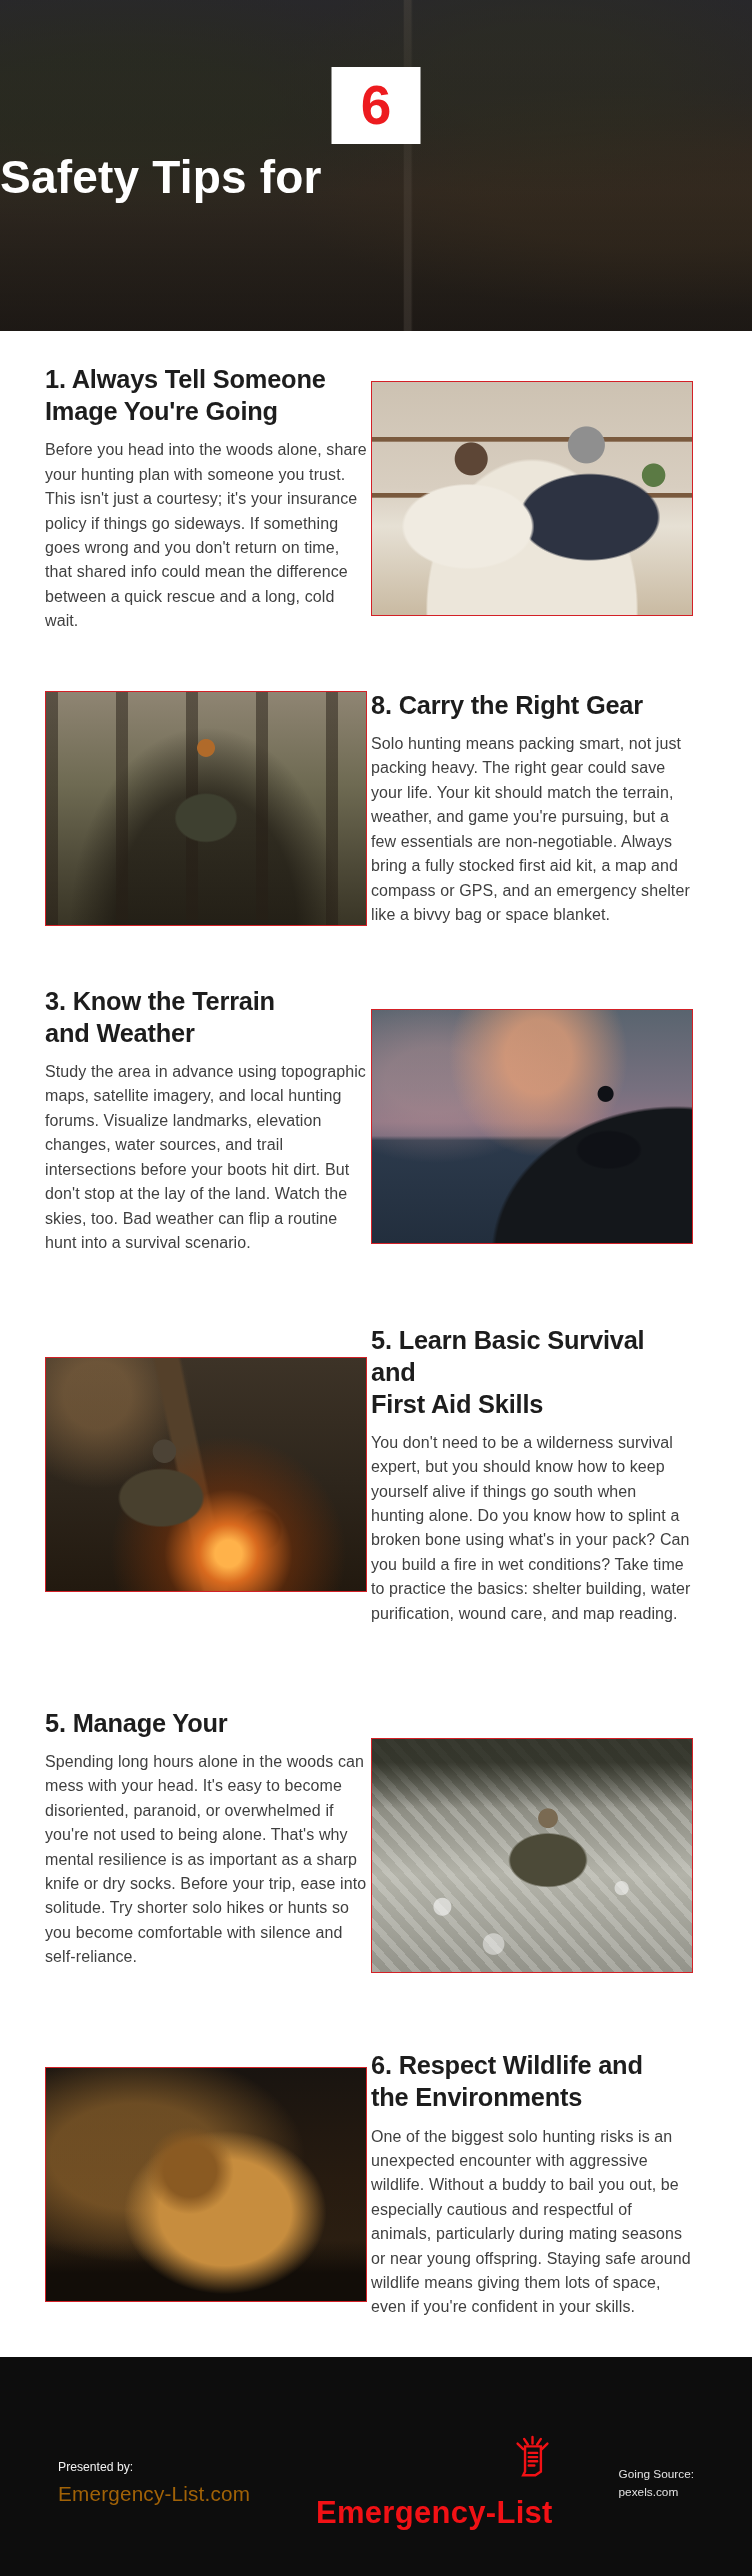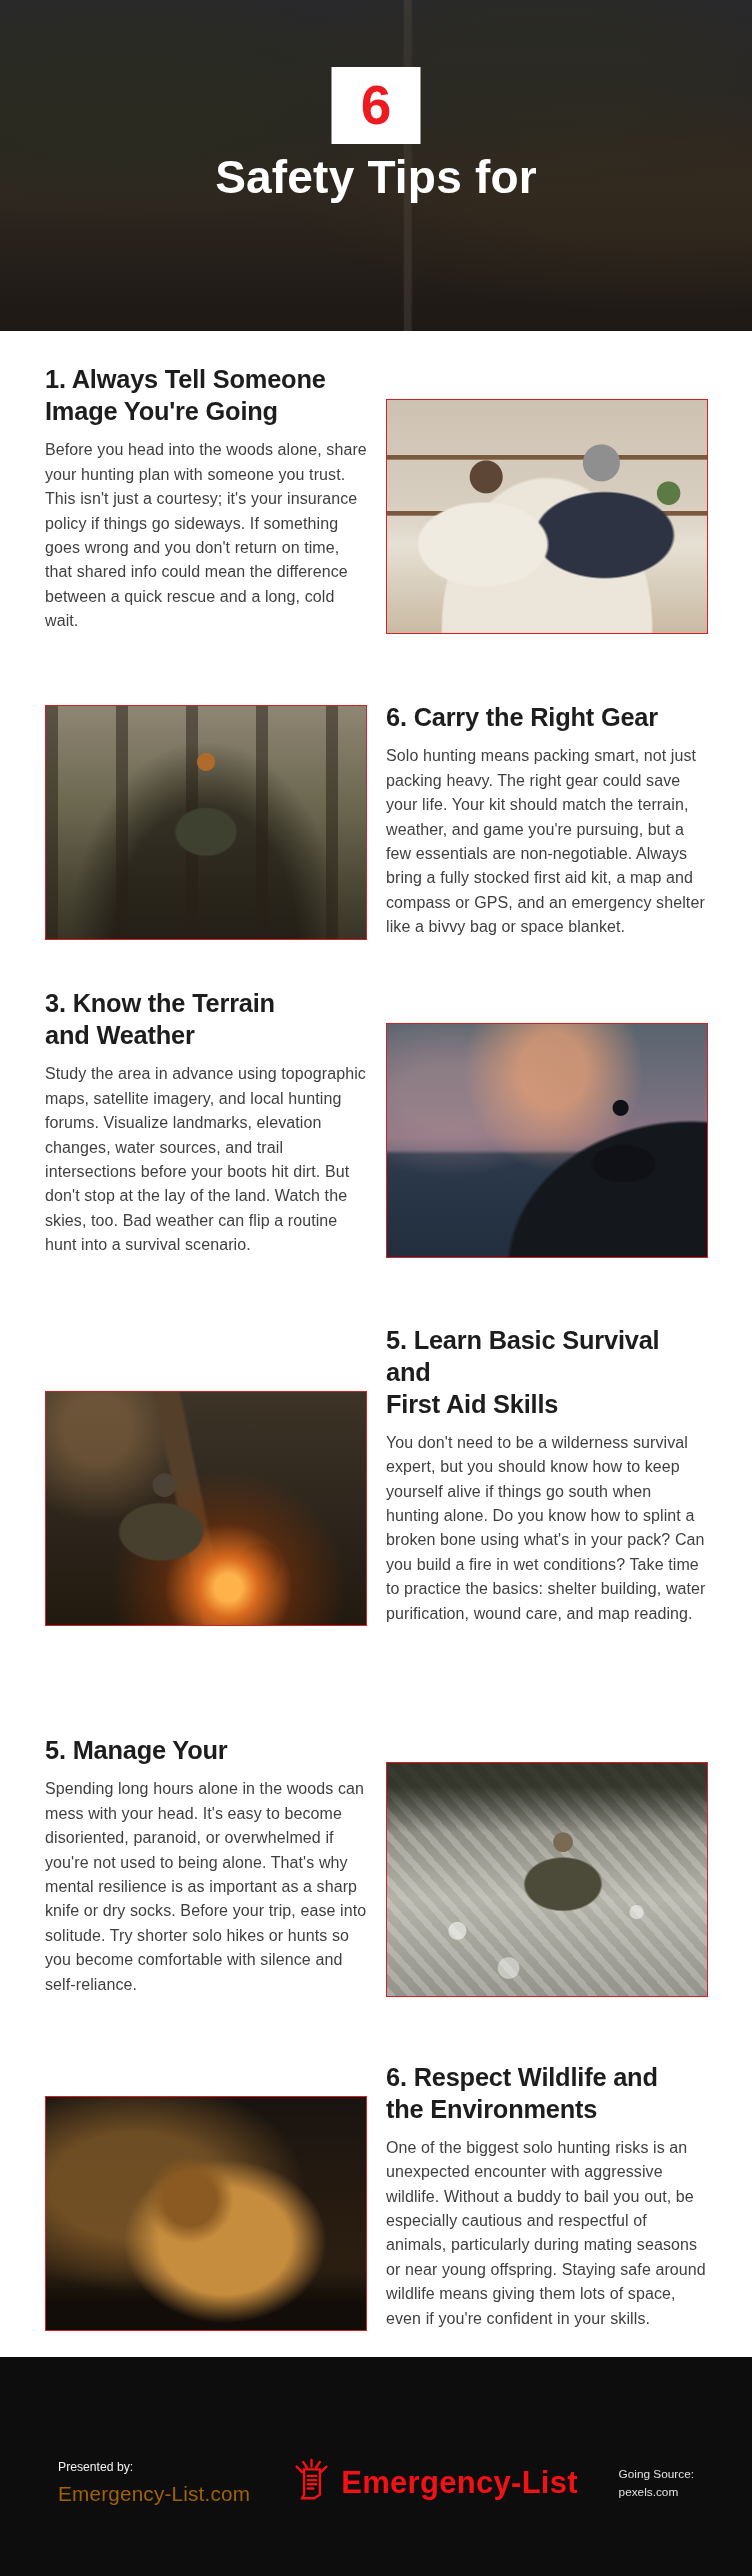--- a/index.html
+++ b/index.html
@@ -40,35 +40,34 @@
     background:#ffffff;
     display:flex;align-items:center;justify-content:center;
   }
   .badge span{
     color:var(--red);
     font-size:55px;font-weight:800;line-height:1;
   }
   .hero-title{
     position:absolute;
     top:150px;left:0;right:0;
-    text-align:center;
     color:#ffffff;
     font-weight:700;
     font-size:46px;
     line-height:54px;
     letter-spacing:0.2px;
   }
   .hero-title span{display:block;}
 
   
   .content{padding:0 45px;}
   .tip{
     display:flex;
-    gap:19px;
-    align-items:flex-end;
+    gap:4px;
+    align-items:center;
   }
   .col{width:322px;flex:0 0 322px;}
   .tip h2{
     color:var(--ink);
     font-size:25.4px;
     font-weight:700;
     line-height:32px;
     letter-spacing:-0.2px;
     margin-bottom:11.3px;
   }
@@ -148,21 +147,21 @@
     height:252px;
     background:var(--footer-bg);
     display:flex;
     align-items:center;
     justify-content:space-between;
     padding:0 58px;
     color:#ffffff;
   }
   .f-left .f-label{font-size:12.2px;color:#f2f2f2;margin-bottom:8.5px;}
   .f-left .f-site{font-size:20.7px;color:#a16207;font-weight:400;letter-spacing:0.2px;text-align:right;}
-  .f-logo{display:flex;align-items:center;gap:9.4px;}
+  .f-logo{display:flex;align-items:flex-end;gap:9.4px;flex-direction:column;}
   .f-logo .logo-text{
     color:#f21115;
     font-size:31px;
     font-weight:800;
     letter-spacing:0.3px;
   }
   .f-right{text-align:left;}
   .f-right div{font-size:11.8px;color:#e3e3e3;line-height:18px;}
 </style>
 </head>
@@ -194,21 +193,21 @@
         <div class="photo p1"></div>
       </div>
     </section>
 
     <section class="tip" id="s2">
       <div class="col">
         <div class="photo p2"></div>
       </div>
       <div class="col">
         <h2>
-          <span>6. Carry the Right Gear</span>
+          <span>8. Carry the Right Gear</span>
           <span></span>
         </h2>
         <p>Solo hunting means packing smart, not just packing heavy. The right gear could save your life. Your kit should match the terrain, weather, and game you're pursuing, but a few essentials are non-negotiable. Always bring a fully stocked first aid kit, a map and compass or GPS, and an emergency shelter like a bivvy bag or space blanket.</p>
       </div>
     </section>
 
     <section class="tip" id="s3">
       <div class="col">
         <h2>
           <span>3. Know the Terrain</span>

